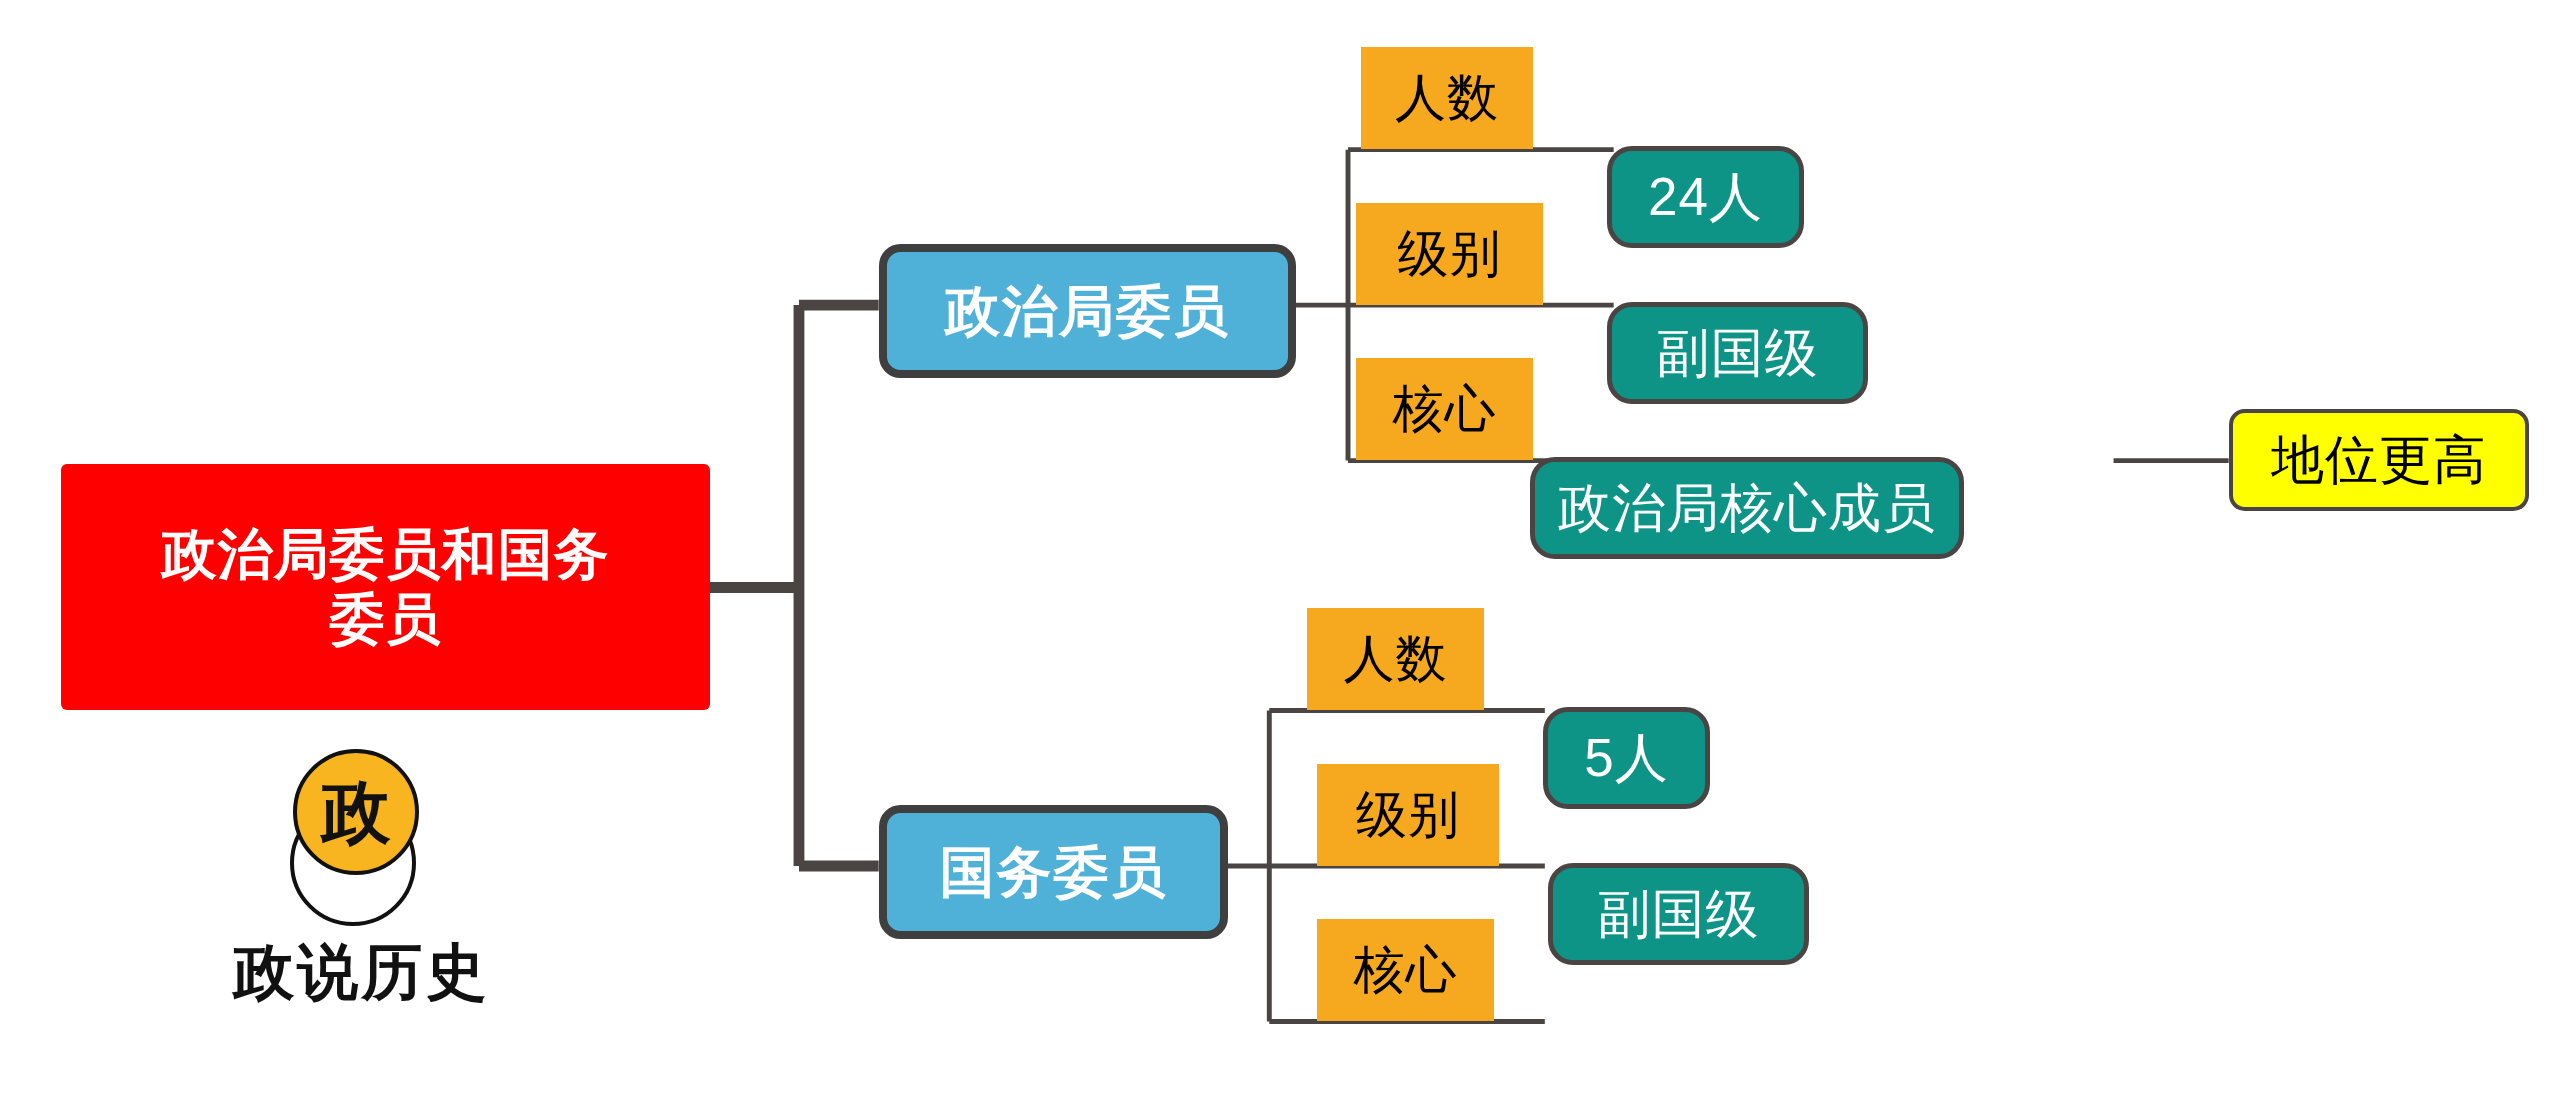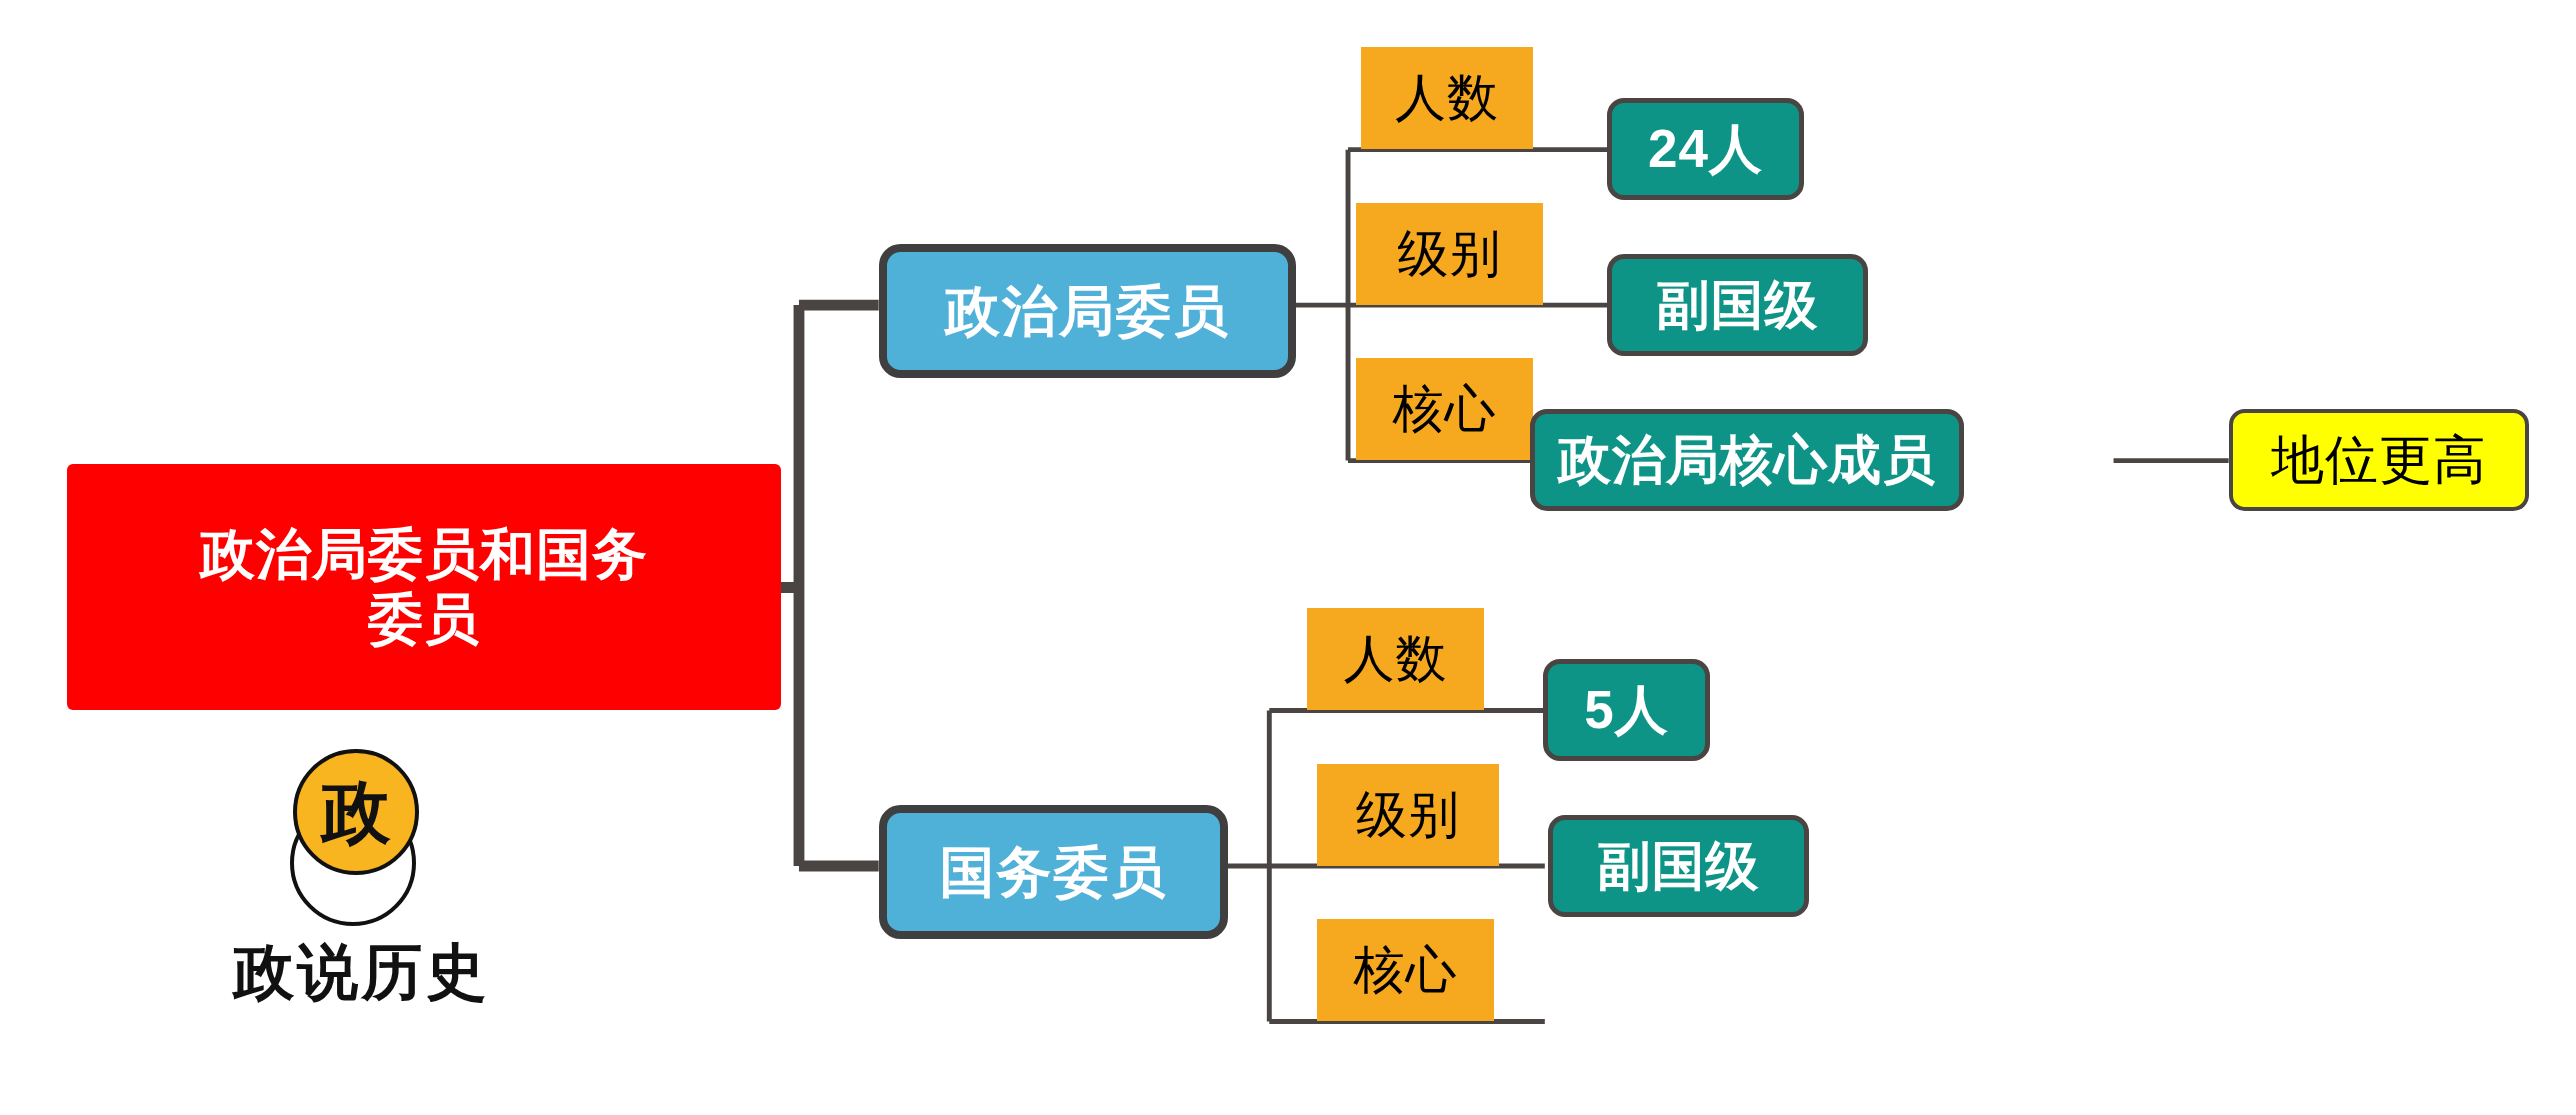--- a/index.html
+++ b/index.html
@@ -16,22 +16,22 @@
 
   .node-root{
     background:#FE0000;color:#ffffff;font-weight:bold;font-size:55px;
     border-radius:5.9px;padding:0 23.6px;letter-spacing:1px;
   }
   .node-branch{
     background:#4FB0D8;color:#ffffff;font-weight:bold;font-size:55px;
     border:8.9px solid #3F3F3F;border-radius:21.6px;padding:0 17.7px;letter-spacing:2px;margin-top:6px;
   }
   .node-leaf{
-    background:#0D9487;color:#ffffff;font-weight:bold;font-size:53px;
-    border:5.9px solid #4A4542;border-radius:17px;padding:0 15.7px;letter-spacing:1px;
+    background:#0D9487;color:#ffffff;font-weight:normal;font-size:53px;
+    border:5.9px solid #4A4542;border-radius:25px;padding:0 15.7px;letter-spacing:1px;margin-top:48px;
   }
   .node-highlight{
     background:#FFFF00;color:#000000;font-weight:normal;font-size:53px;
     border:4.9px solid #4A4542;border-radius:15.7px;padding:0 2px;letter-spacing:1px;
   }
   .node-tag{
     background:#F6A81E;color:#000000;font-weight:normal;font-size:51px;
     border-radius:0;padding:0 9.8px;letter-spacing:1px;
   }
 
@@ -73,21 +73,21 @@
 
     <g fill="none" stroke="#4A4542" stroke-width="5" stroke-linecap="butt">
       <path d="M1248 880 L1290 880"></path>
       <path d="M1290 722 L1290 1038"></path>
       <path d="M1290 722 L1570 722"></path>
       <path d="M1290 880 L1570 880"></path>
       <path d="M1290 1038 L1570 1038"></path>
     </g>
   </svg>
 
-  <div class="node node-root" style="left:61px;top:464px;width:714px;height:246px;margin-left:6px;">
+  <div class="node node-root" style="left:61px;top:464px;width:649px;height:246px;">
     <span style="white-space:pre-line;">政治局委员和国务
 委员</span>
   </div>
 
   <div class="node node-branch" style="left:879px;top:238px;width:417px;height:134px;">
     <span>政治局委员</span>
   </div>
 
   <div class="node node-tag" style="left:1361px;top:47px;width:172px;height:102px;">
     <span>人数</span>

